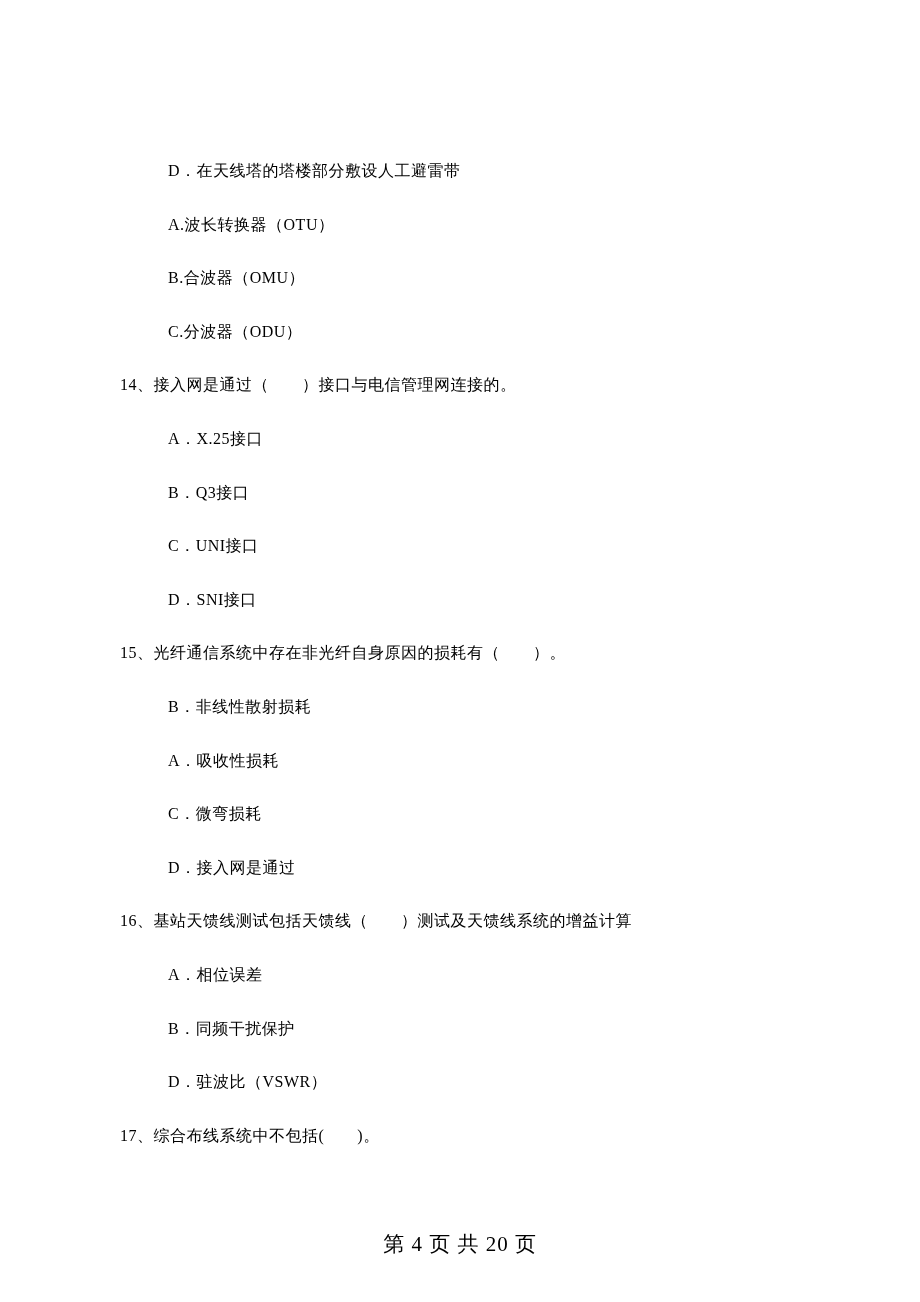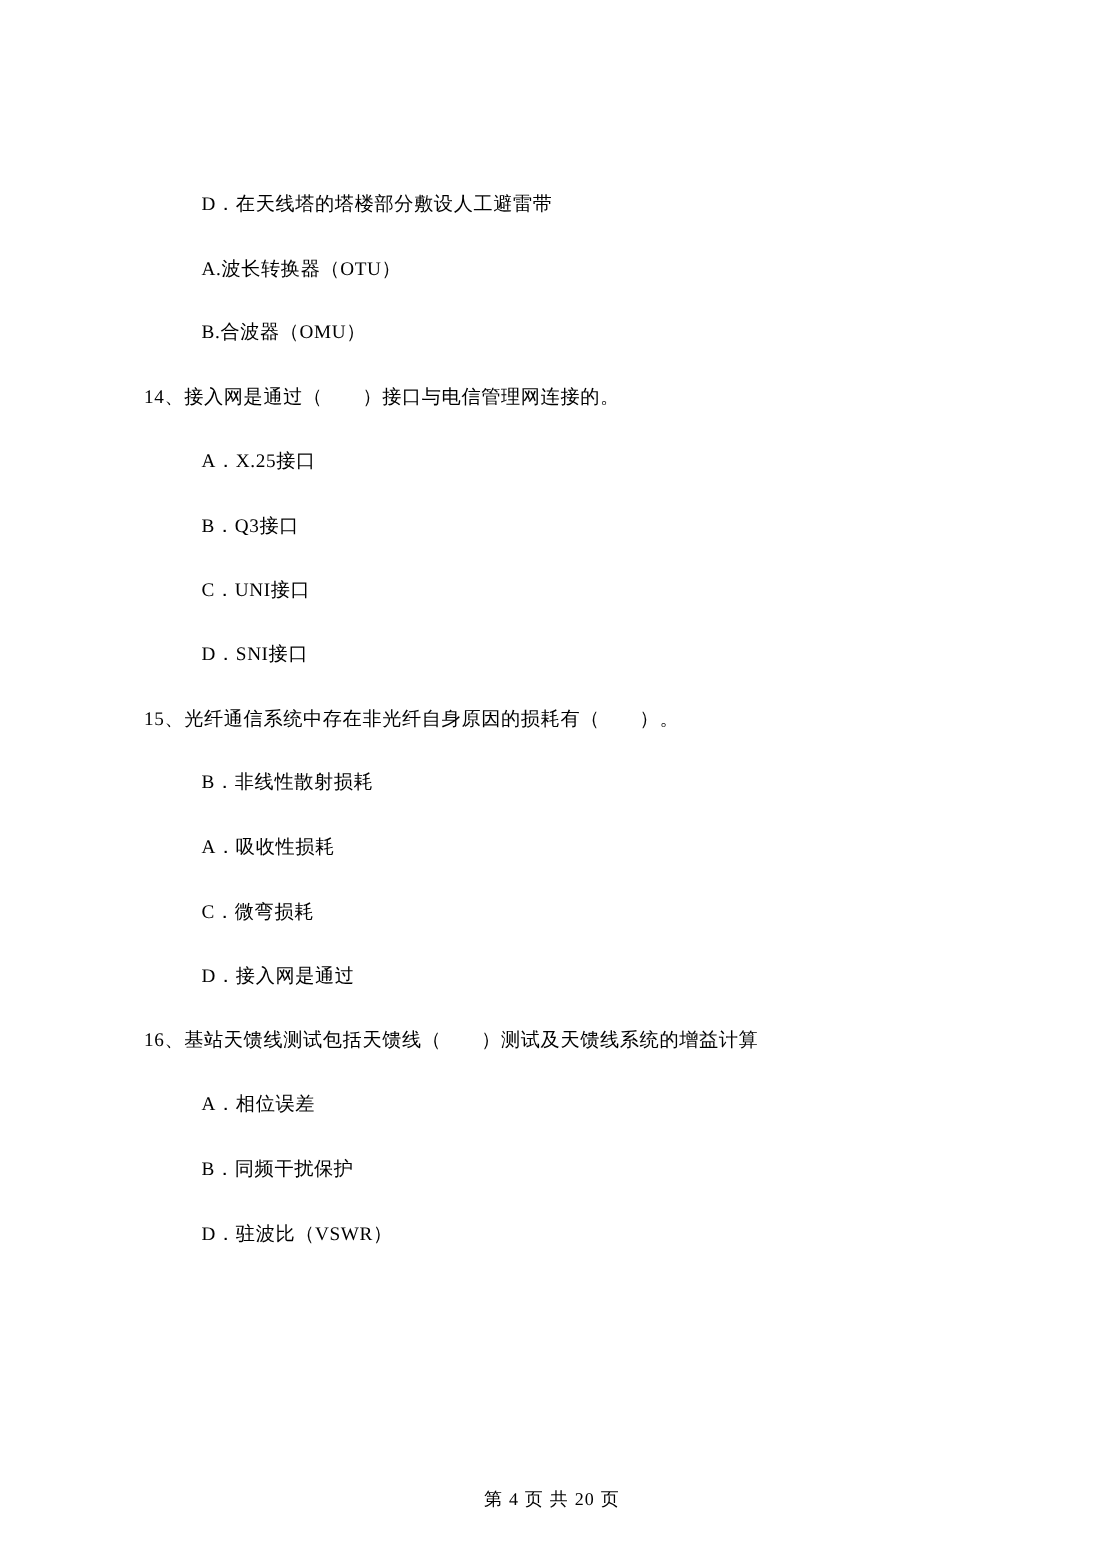--- a/index.html
+++ b/index.html
@@ -28,47 +28,49 @@
     }
     .question {
       margin-bottom: 28px;
       letter-spacing: 0.5px;
     }
     .footer {
       position: absolute;
       bottom: 40px;
       width: 920px;
       text-align: center;
-      font-size: 15px;
+      font-size: 21px;
       letter-spacing: 1px;
     }
   </style>
 </head>
 <body>
 
 <div class="page">
 
   <div class="option">D．在天线塔的塔楼部分敷设人工避雷带</div>
 
   <div class="option">A.波长转换器（OTU）</div>
   <div class="option">B.合波器（OMU）</div>
+  <div class="option">C.分波器（ODU）</div>
 
   <div class="question">14、接入网是通过（　　）接口与电信管理网连接的。</div>
   <div class="option">A．X.25接口</div>
   <div class="option">B．Q3接口</div>
   <div class="option">C．UNI接口</div>
   <div class="option">D．SNI接口</div>
 
   <div class="question">15、光纤通信系统中存在非光纤自身原因的损耗有（　　）。</div>
   <div class="option">B．非线性散射损耗</div>
   <div class="option">A．吸收性损耗</div>
   <div class="option">C．微弯损耗</div>
   <div class="option">D．接入网是通过</div>
 
   <div class="question">16、基站天馈线测试包括天馈线（　　）测试及天馈线系统的增益计算</div>
   <div class="option">A．相位误差</div>
   <div class="option">B．同频干扰保护</div>
   <div class="option">D．驻波比（VSWR）</div>
 
+  <div class="question">17、综合布线系统中不包括(　　)。</div>
 
 </div>
 
 <div class="footer">第 4 页 共 20 页</div>
 
 </body></html>

